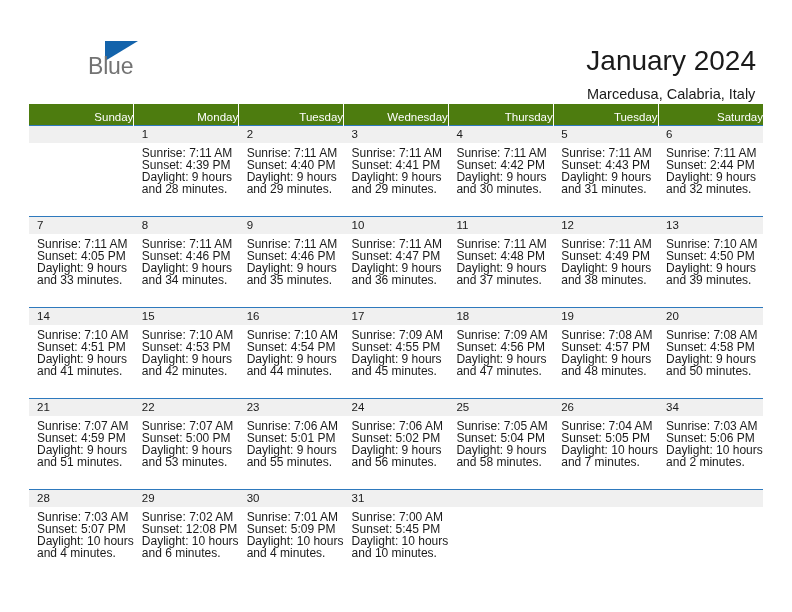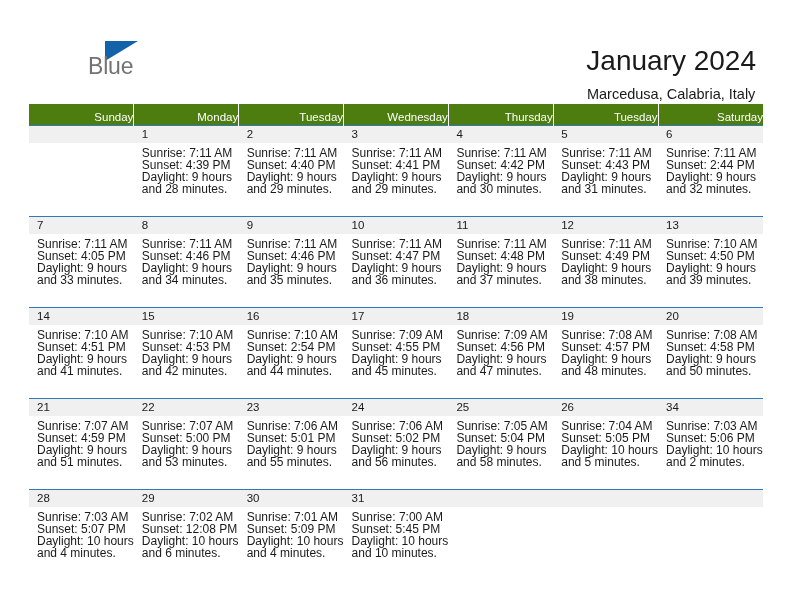--- a/index.html
+++ b/index.html
@@ -357,21 +357,21 @@
                 <div>Daylight: 9 hours</div>
                 <div>and 42 minutes.</div>
               </div>
             </div>
           </td>
           <td>
             <div class="cell-inner">
               <div class="daynum-band">16</div>
               <div class="cell-body">
                 <div>Sunrise: 7:10 AM</div>
-                <div>Sunset: 2:54 PM</div>
+                <div>Sunset: 4:54 PM</div>
                 <div>Daylight: 9 hours</div>
                 <div>and 44 minutes.</div>
               </div>
             </div>
           </td>
           <td>
             <div class="cell-inner">
               <div class="daynum-band">17</div>
               <div class="cell-body">
                 <div>Sunrise: 7:09 AM</div>
@@ -471,21 +471,21 @@
               </div>
             </div>
           </td>
           <td>
             <div class="cell-inner">
               <div class="daynum-band">26</div>
               <div class="cell-body">
                 <div>Sunrise: 7:04 AM</div>
                 <div>Sunset: 5:05 PM</div>
                 <div>Daylight: 10 hours</div>
-                <div>and 5 minutes.</div>
+                <div>and 7 minutes.</div>
               </div>
             </div>
           </td>
           <td>
             <div class="cell-inner">
               <div class="daynum-band">34</div>
               <div class="cell-body">
                 <div>Sunrise: 7:03 AM</div>
                 <div>Sunset: 5:06 PM</div>
                 <div>Daylight: 10 hours</div>

